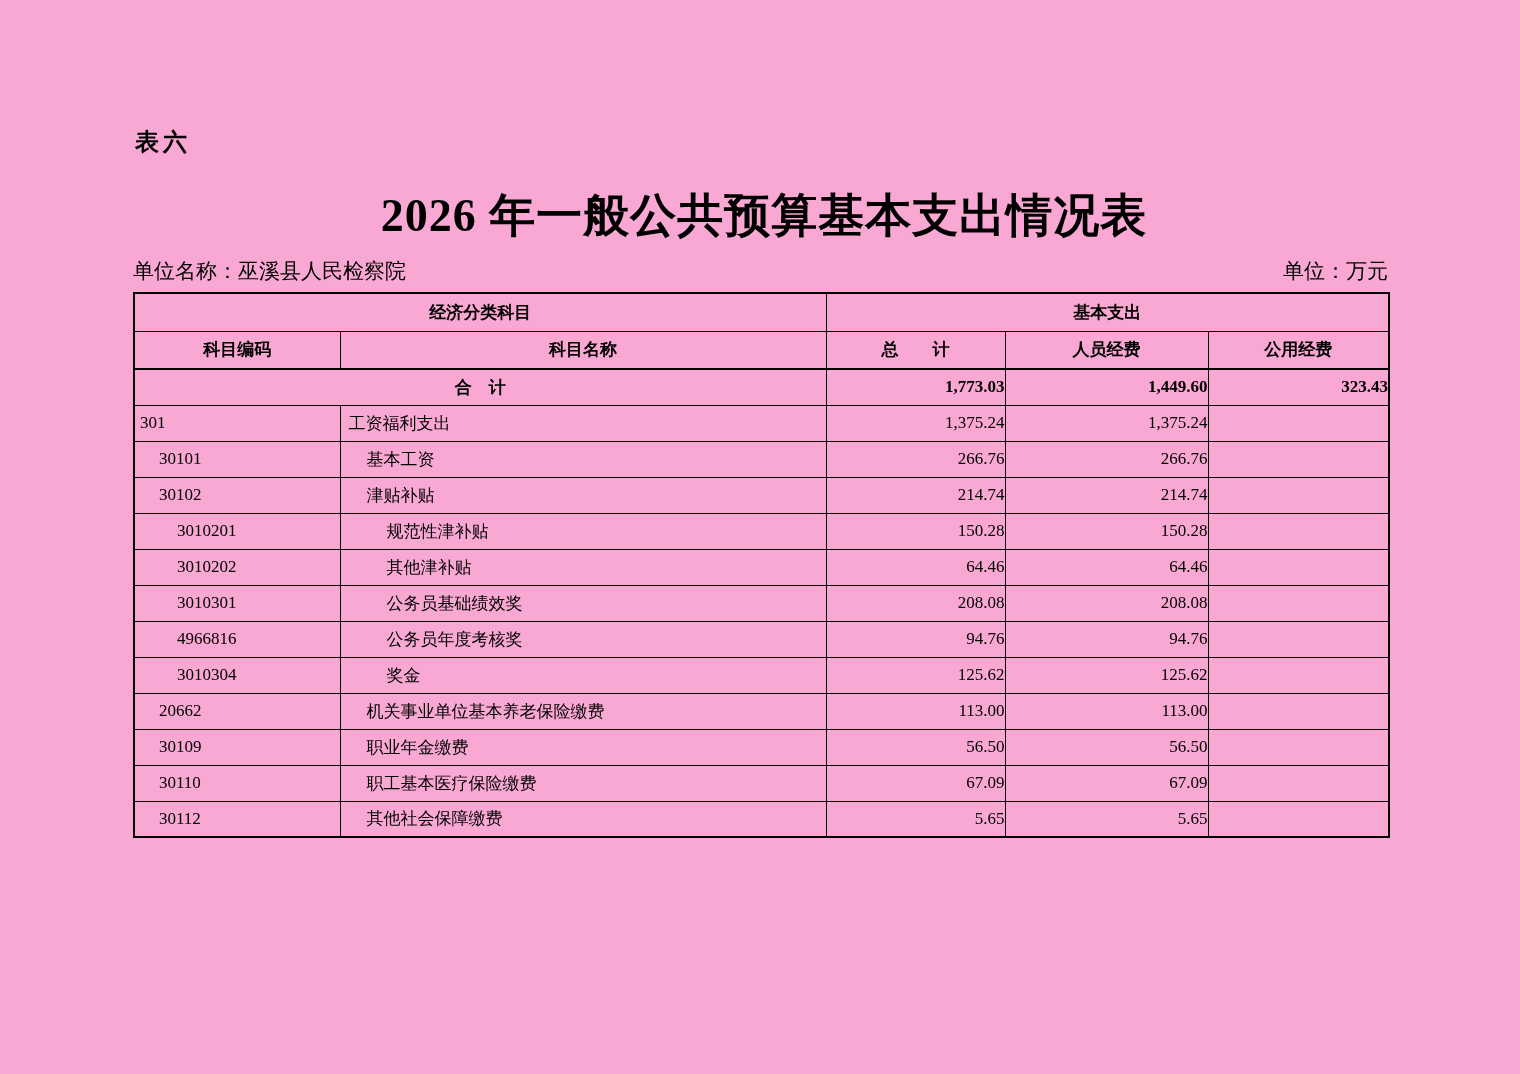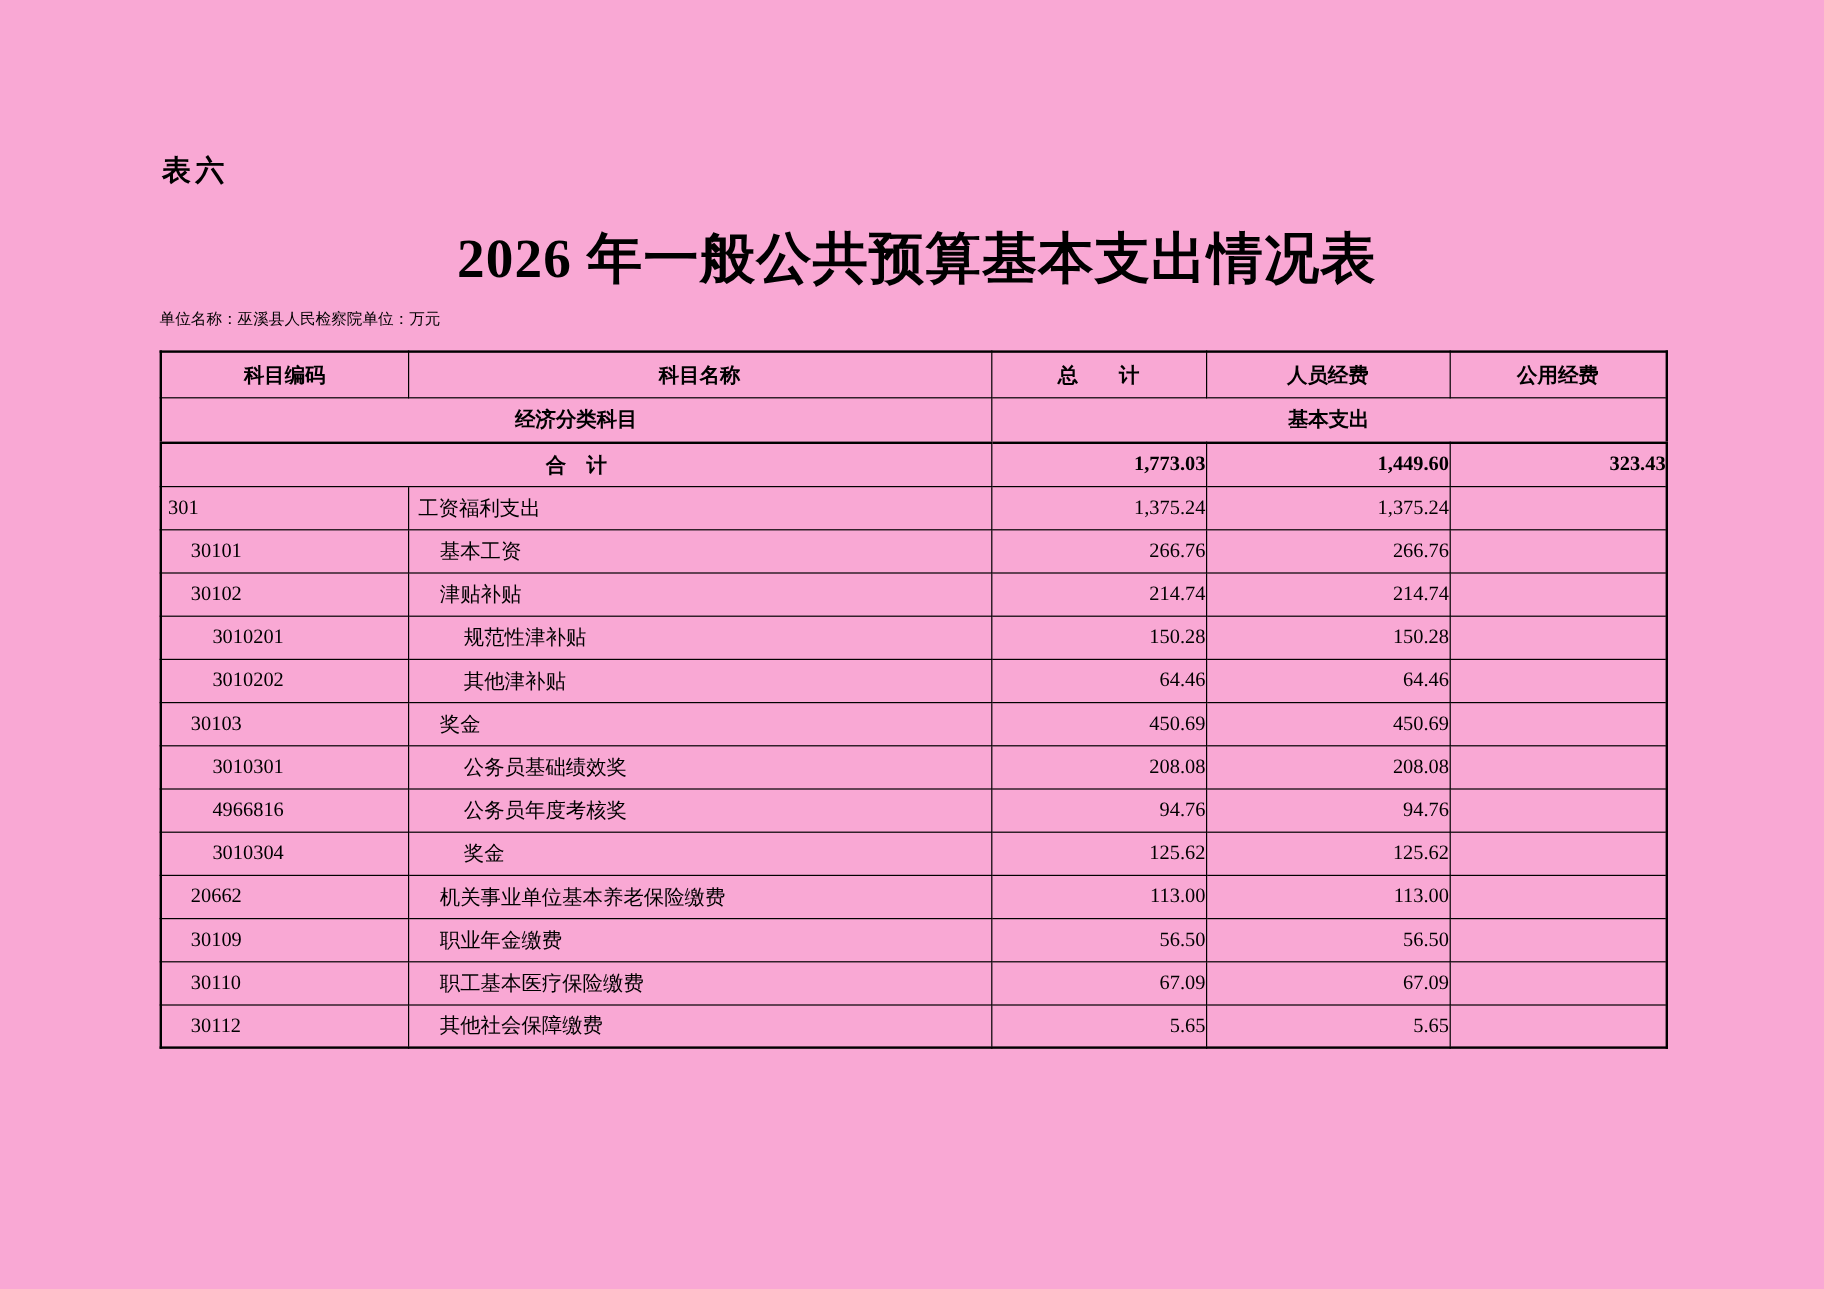--- a/index.html
+++ b/index.html
@@ -20,22 +20,22 @@
     font-weight: bold; font-size: 24px; letter-spacing: 4px;
   }
   .doc-title {
     position: absolute; left: 4px; top: 185px; width: 100%;
     text-align: center;
     font-family: "Liberation Serif", serif;
     font-weight: bold; font-size: 46px; letter-spacing: 1px;
   }
   .meta-row {
     position: absolute; left: 133px; top: 257px; width: 1255px;
-    display: flex; justify-content: flex-start;
-    font-size: 13px;
+    display: flex; justify-content: space-between;
+    font-size: 21px;
   }
 
   table.budget {
     position: absolute; left: 133px; top: 292px; width: 1255px;
     border-collapse: collapse; table-layout: fixed;
     border: 2px solid #000;
   }
   table.budget th, table.budget td {
     border: 1px solid #000;
     padding: 0;
@@ -81,29 +81,29 @@
   <table class="budget">
     <colgroup>
       <col style="width:206px">
       <col style="width:486px">
       <col style="width:179px">
       <col style="width:203px">
       <col style="width:181px">
     </colgroup>
     <thead>
       <tr>
+        <th colspan="2">经济分类科目</th>
+        <th colspan="3">基本支出</th>
+      </tr>
+      <tr>
         <th>科目编码</th>
         <th>科目名称</th>
         <th>总　　计</th>
         <th>人员经费</th>
         <th>公用经费</th>
-      </tr>
-      <tr>
-        <th colspan="2">经济分类科目</th>
-        <th colspan="3">基本支出</th>
       </tr>
     </thead>
     <tbody>
       <tr class="total-row">
         <td colspan="2" class="label">合　计</td>
         <td class="num">1,773.03</td>
         <td class="num">1,449.60</td>
         <td class="num">323.43</td>
       </tr>
     <tr>
@@ -132,27 +132,20 @@
           <td class="name lv3">规范性津补贴</td>
           <td class="num">150.28</td>
           <td class="num">150.28</td>
           <td class="num"></td>
         </tr>
         <tr>
           <td class="code lv3">3010202</td>
           <td class="name lv3">其他津补贴</td>
           <td class="num">64.46</td>
           <td class="num">64.46</td>
-          <td class="num"></td>
-        </tr>
-        <tr>
-          <td class="code lv2">30103</td>
-          <td class="name lv2">奖金</td>
-          <td class="num">450.69</td>
-          <td class="num">450.69</td>
           <td class="num"></td>
         </tr>
         <tr>
           <td class="code lv3">3010301</td>
           <td class="name lv3">公务员基础绩效奖</td>
           <td class="num">208.08</td>
           <td class="num">208.08</td>
           <td class="num"></td>
         </tr>
         <tr>

